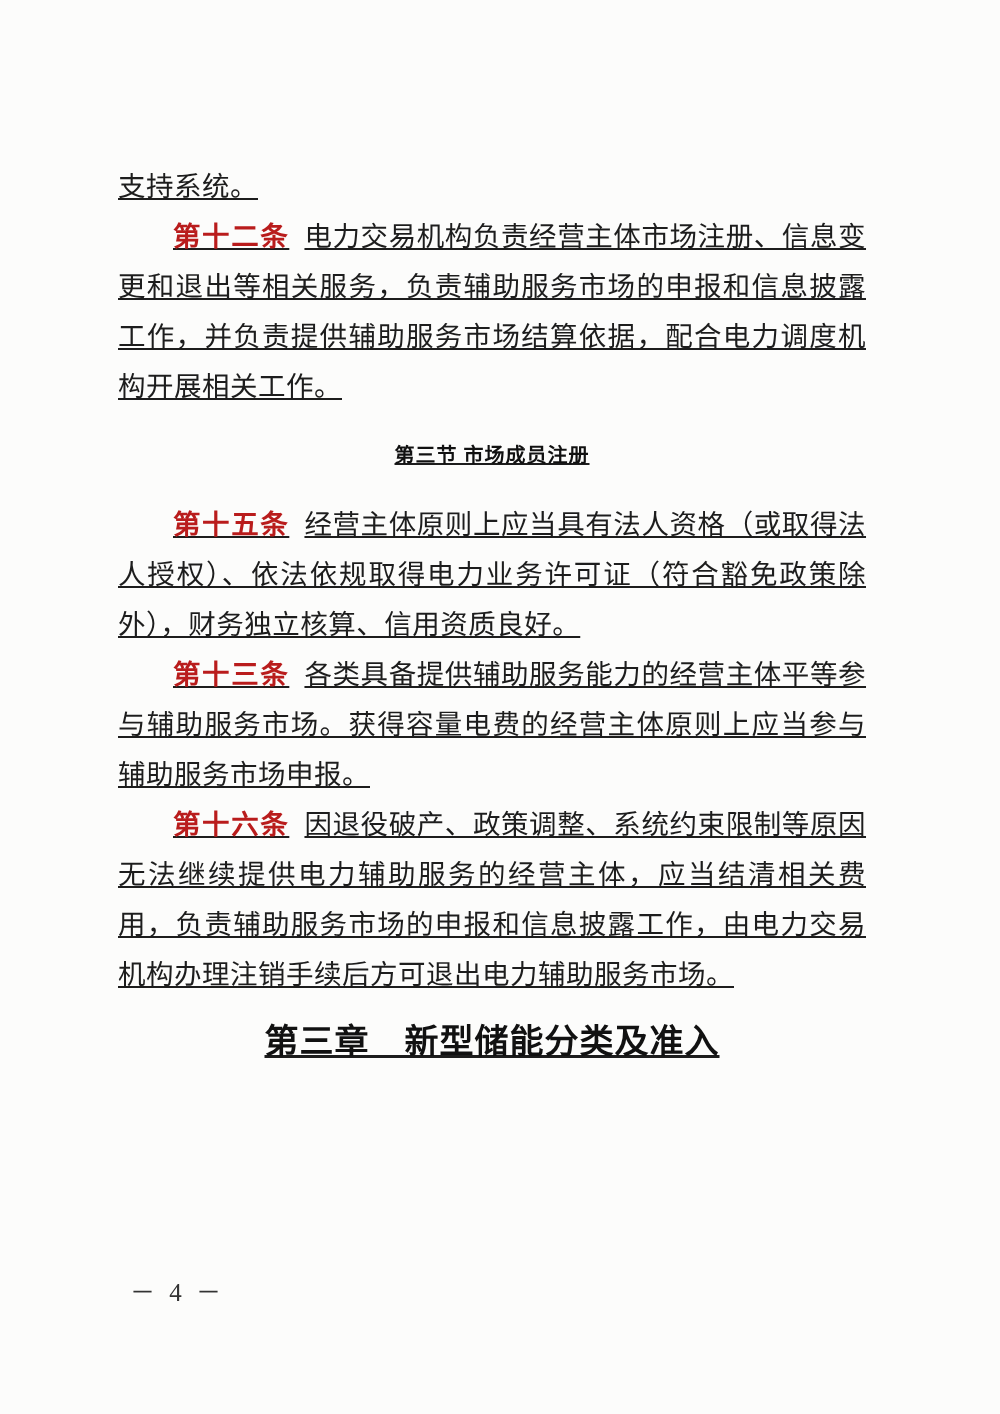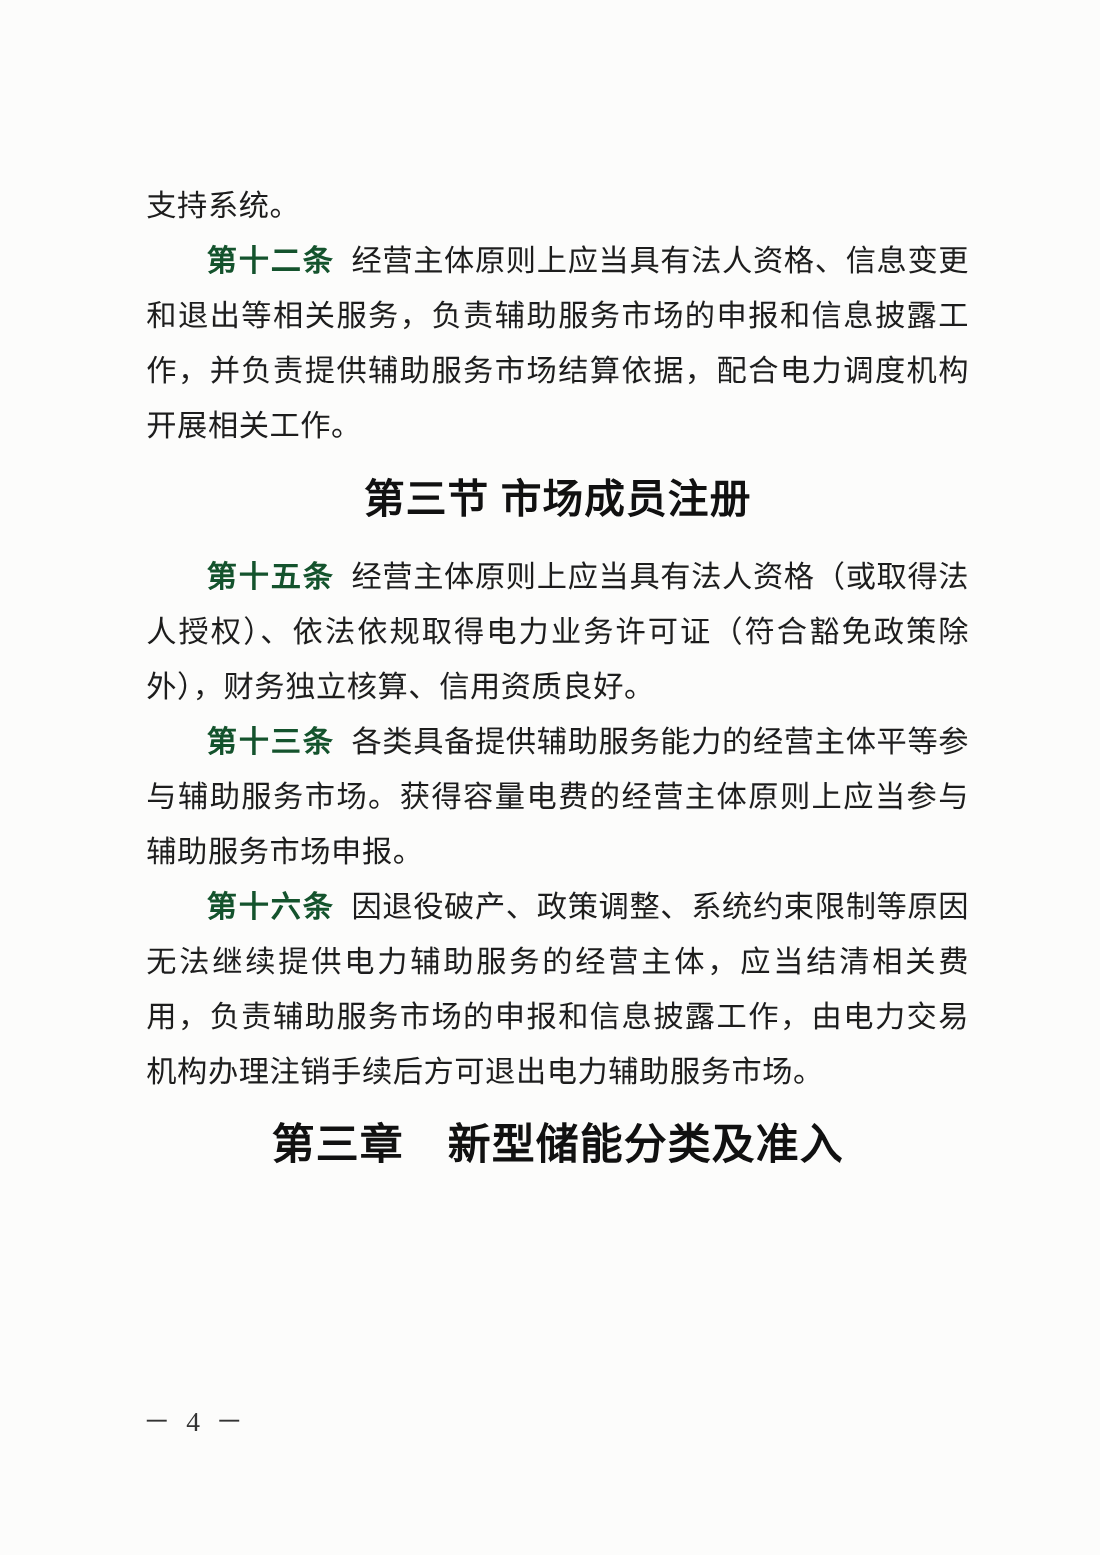--- a/index.html
+++ b/index.html
@@ -7,51 +7,52 @@
     width: 1000px;
     height: 1414px;
     background: #fcfcfb;
     position: relative;
     overflow: hidden;
     font-family: "Liberation Serif", "DejaVu Serif", serif;
     color: #1d1d1d;
   }
   .page-content {
     position: absolute;
-    left: 133px;
+    left: 118px;
     top: 162px;
     width: 748px;
+    text-decoration: underline;
   }
   p.body-para {
     font-size: 27.5px;
     line-height: 50px;
     margin: 0;
     text-align: justify;
     text-justify: inter-character;
     letter-spacing: 0.5px;
   }
   p.indent { text-indent: 2em; }
   .article-label {
     font-weight: bold;
-    color: #14532d;
+    color: #b91c1c;
     margin-right: 0.55em;
     letter-spacing: 1.5px;
     margin-top: 33px;
   }
   h3.section-heading {
-    font-size: 37px;
+    font-size: 20px;
     font-weight: bold;
     color: #111;
     text-align: center;
     line-height: 50px;
     margin: 18px 0 20px 0;
     letter-spacing: 1px;
   }
   h2.chapter-heading {
-    font-size: 39px;
+    font-size: 34px;
     font-weight: bold;
     color: #111;
     text-align: center;
     line-height: 52px;
     margin: 16px 0 0 0;
     letter-spacing: 1px;
   }
   .page-number {
     position: absolute;
     left: 130px;
@@ -61,21 +62,21 @@
     letter-spacing: 4px;
   }
 </style>
 </head>
 <body>
 
 <div class="page-content">
 
   <p class="body-para">支持系统。</p>
 
-  <p class="body-para indent"><span class="article-label">第十二条</span><span>经营主体原则上应当具有法人资格、信息变更和退出等相关服务，负责辅助服务市场的申报和信息披露工作，并负责提供辅助服务市场结算依据，配合电力调度机构开展相关工作。</span></p>
+  <p class="body-para indent"><span class="article-label">第十二条</span><span>电力交易机构负责经营主体市场注册、信息变更和退出等相关服务，负责辅助服务市场的申报和信息披露工作，并负责提供辅助服务市场结算依据，配合电力调度机构开展相关工作。</span></p>
 
   <h3 class="section-heading">第三节 市场成员注册</h3>
 
   <p class="body-para indent"><span class="article-label">第十五条</span><span>经营主体原则上应当具有法人资格（或取得法人授权）、依法依规取得电力业务许可证（符合豁免政策除外），财务独立核算、信用资质良好。</span></p>
 
   <p class="body-para indent"><span class="article-label">第十三条</span><span>各类具备提供辅助服务能力的经营主体平等参与辅助服务市场。获得容量电费的经营主体原则上应当参与辅助服务市场申报。</span></p>
 
 
   <p class="body-para indent"><span class="article-label">第十六条</span><span>因退役破产、政策调整、系统约束限制等原因无法继续提供电力辅助服务的经营主体，应当结清相关费用，负责辅助服务市场的申报和信息披露工作，由电力交易机构办理注销手续后方可退出电力辅助服务市场。</span></p>
 

